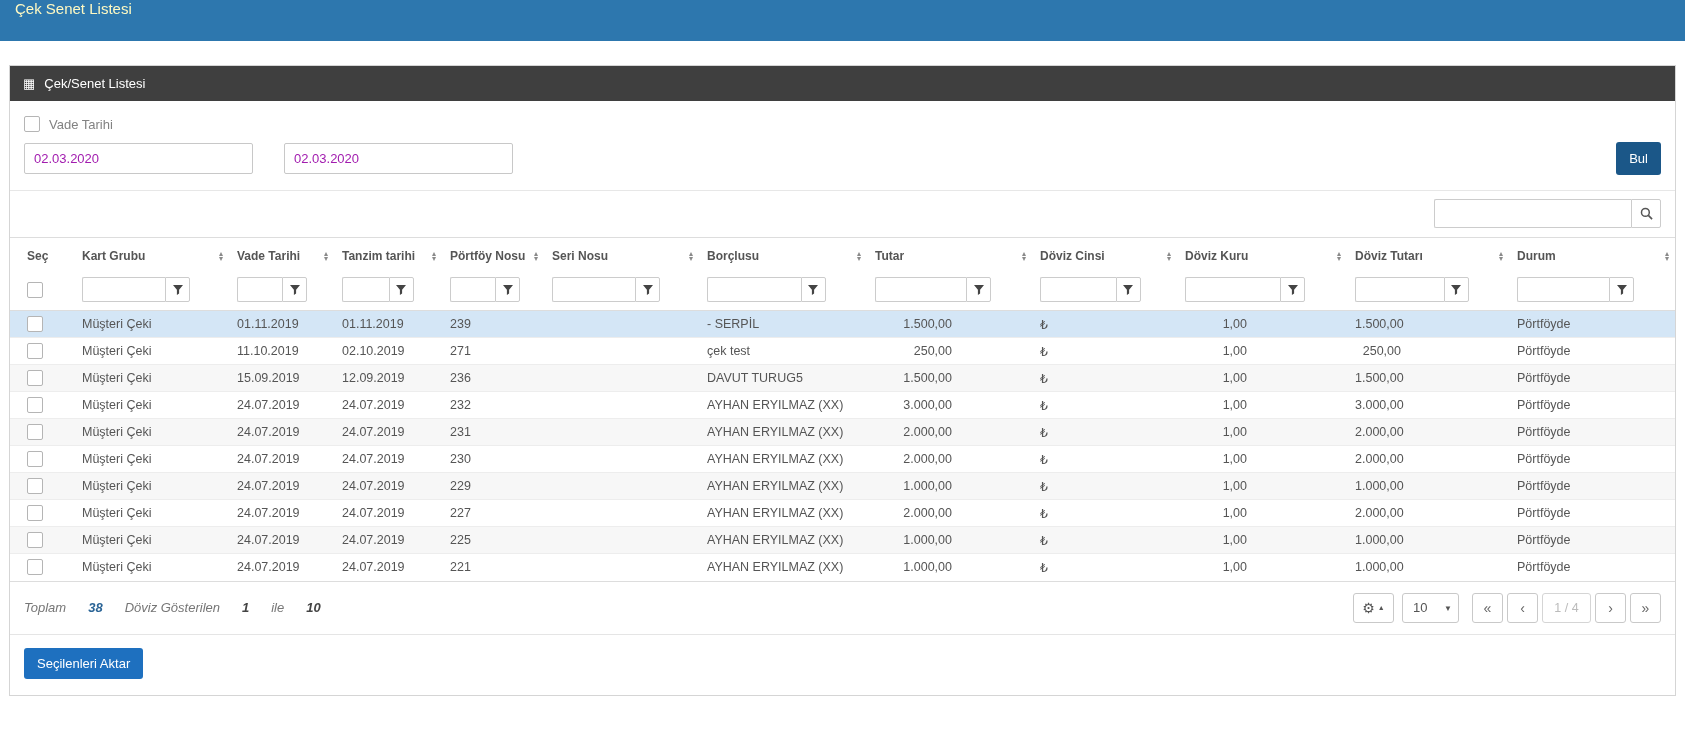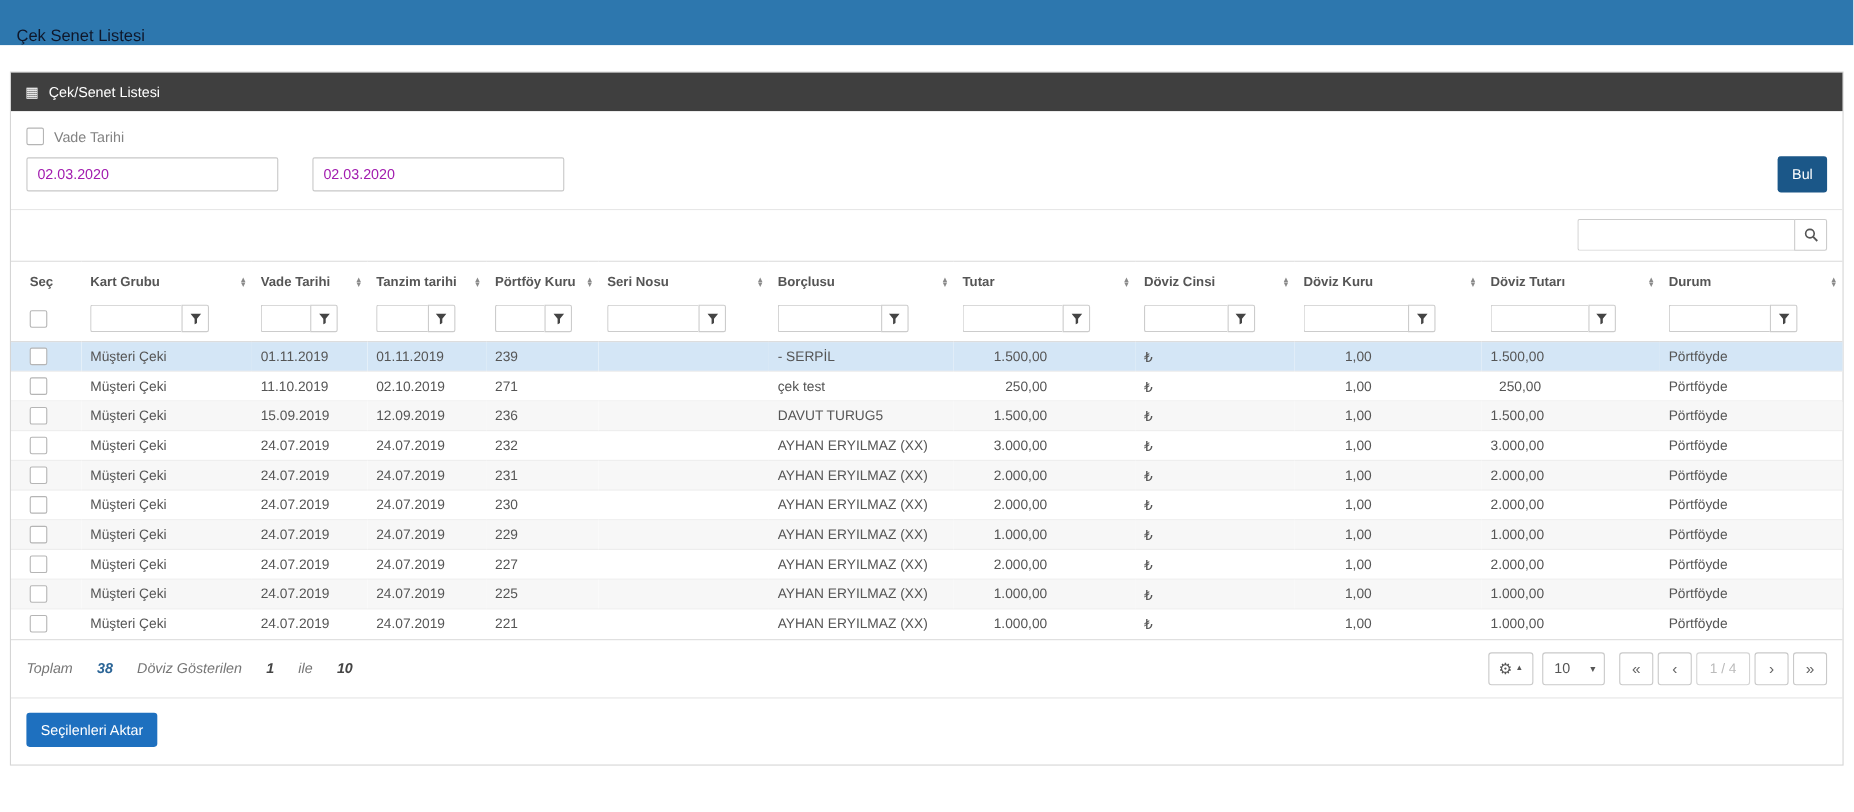--- a/index.html
+++ b/index.html
@@ -7,22 +7,22 @@
   body {
     width:1685px; height:738px;
     font-family:"Liberation Sans","DejaVu Sans",sans-serif;
     background:#fff; color:#555; font-size:13px;
     overflow:hidden;
   }
   :root{
     --topbar:#2d77ae; --panel-header:#3f3f3f; --bul:#1b5788;
     --transfer:#1e70bf; --selected-row:#d4e6f6; --link:#2a6496; --stripe:#f7f7f7;
   }
-  .topbar{ height:41px; background:var(--topbar); display:flex; align-items:flex-end;
-    padding:0 15px; color:#0f172a; font-size:15px; }
+  .topbar{ height:41px; background:var(--topbar); display:flex; align-items:flex-start;
+    padding:0 15px; color:#fef9c3; font-size:15px; }
   .panel{ margin:24px 9px 0; border:1px solid #d5d5d5; background:#fff; }
   .panel-header{ height:35px; background:var(--panel-header); color:#fff; display:flex;
     align-items:center; gap:9px; padding:0 13px; font-size:13px; }
   .grid-icon{ font-size:13px; line-height:1; }
 
   .filter-area{ padding:15px 14px 15px; border-bottom:1px solid #e7e7e7; }
   .cb-label{ display:flex; gap:9px; align-items:center; color:#828282; margin-bottom:10px;
     width:fit-content; cursor:pointer; }
   input[type=checkbox]{ appearance:none; -webkit-appearance:none; width:16px; height:16px;
     border:1px solid #b5b5b5; border-radius:2px; background:#fff; margin:0; vertical-align:middle; cursor:pointer; }
@@ -158,21 +158,21 @@
                 <i>▾</i>
               </span></th>
             <th><span>Vade Tarihi</span><span class="sort">
                 <i>▴</i>
                 <i>▾</i>
               </span></th>
             <th><span>Tanzim tarihi</span><span class="sort">
                 <i>▴</i>
                 <i>▾</i>
               </span></th>
-            <th><span>Pörtföy Kuru</span><span class="sort">
+            <th><span>Pörtföy Nosu</span><span class="sort">
                 <i>▴</i>
                 <i>▾</i>
               </span></th>
             <th><span>Seri Nosu</span><span class="sort">
                 <i>▴</i>
                 <i>▾</i>
               </span></th>
             <th><span>Borçlusu</span><span class="sort">
                 <i>▴</i>
                 <i>▾</i>

